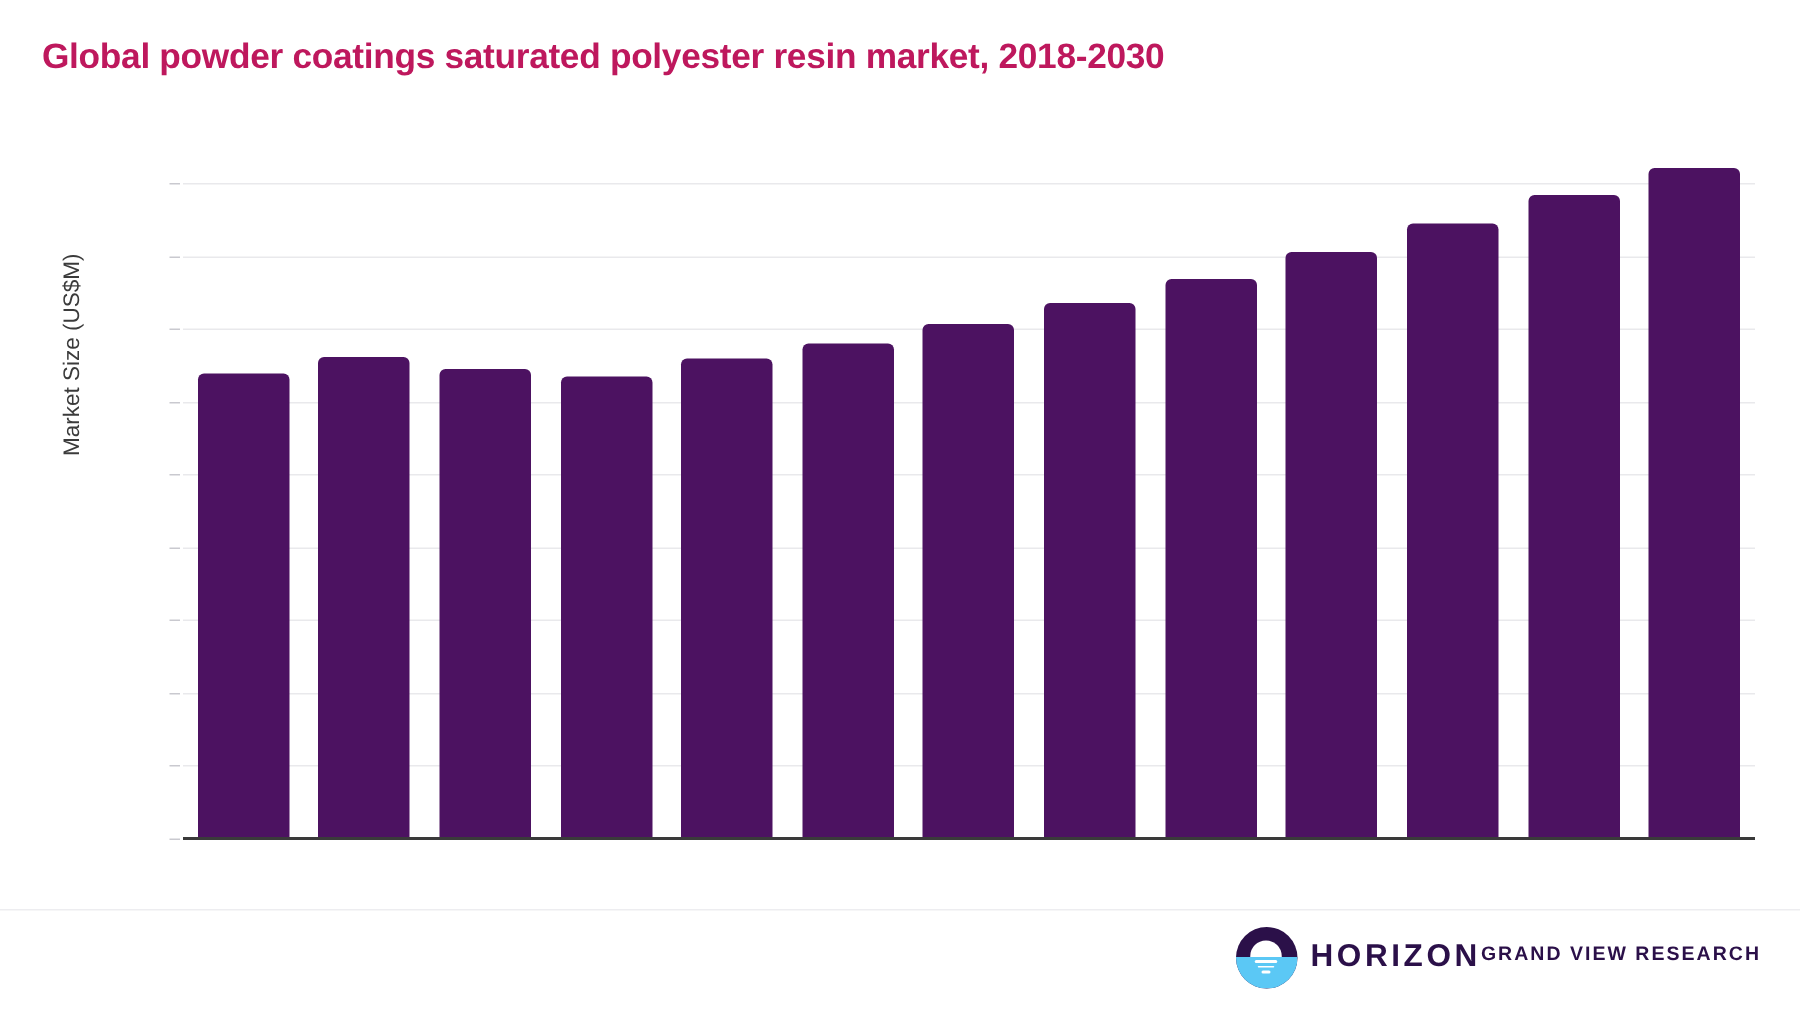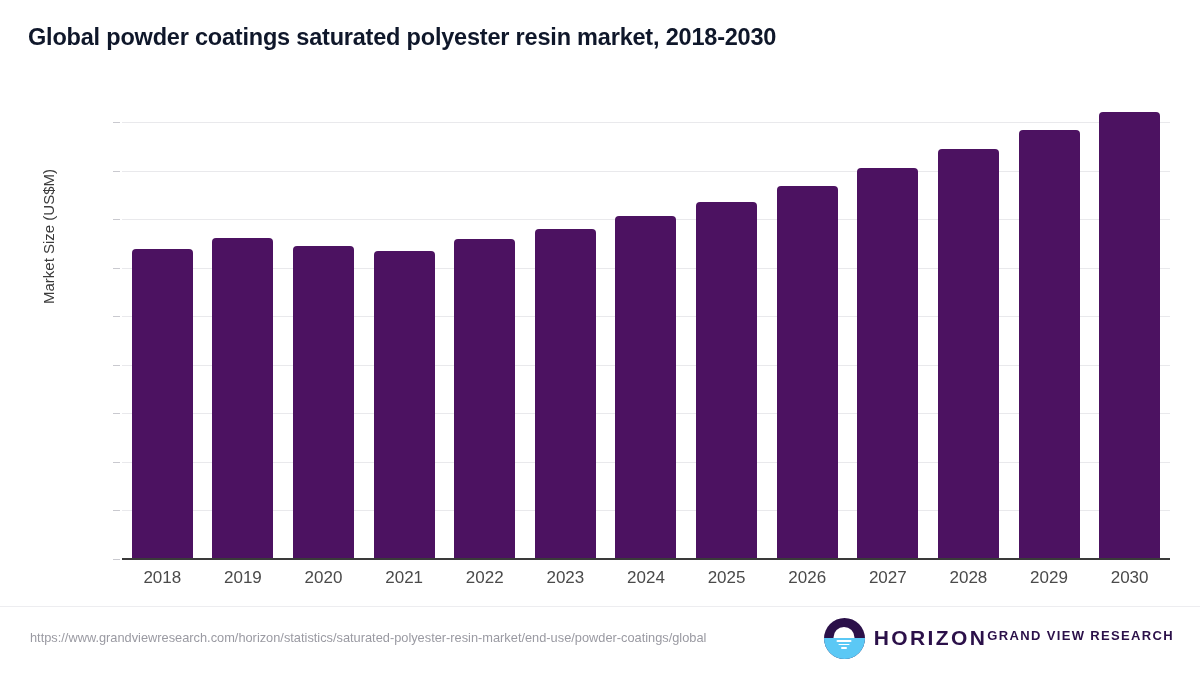--- a/index.html
+++ b/index.html
@@ -23,21 +23,21 @@
     overflow: hidden;
   }
 
   
   .chart-title {
     position: absolute;
     left: 28px;
     top: 24px;
     font-size: 23.5px;
     font-weight: bold;
-    color: #0f172a;
+    color: #be185d;
     letter-spacing: -0.2px;
     white-space: nowrap;
   }
 
   
   .y-axis-title {
     position: absolute;
     left: -62px;
     top: 228px;
     width: 220px;
@@ -269,39 +269,23 @@
         <div class="bar-slot">
           <div class="bar" title="2029: 2210" style="height: 429.231px; background: rgb(76, 18, 97);"></div>
         </div>
         <div class="bar-slot">
           <div class="bar" title="2030: 2300" style="height: 446.711px; background: rgb(76, 18, 97);"></div>
         </div>
       </div>
     <div class="axis-line"></div>
   </div>
 
-  <div class="xlabels" id="xlabels">
-      <div class="xlabel">2018</div>
-      <div class="xlabel">2019</div>
-      <div class="xlabel">2020</div>
-      <div class="xlabel">2021</div>
-      <div class="xlabel">2022</div>
-      <div class="xlabel">2023</div>
-      <div class="xlabel">2024</div>
-      <div class="xlabel">2025</div>
-      <div class="xlabel">2026</div>
-      <div class="xlabel">2027</div>
-      <div class="xlabel">2028</div>
-      <div class="xlabel">2029</div>
-      <div class="xlabel">2030</div>
-    </div>
 
   <div class="footer-rule"></div>
 
-  <div class="source-url">https://www.grandviewresearch.com/horizon/statistics/saturated-polyester-resin-market/end-use/powder-coatings/global</div>
 
   <div class="logo">
     <div class="logo-mark">
       <div class="bottom-half"></div>
       <div class="inner-dome"></div>
       <div class="line line-1"></div>
       <div class="line line-2"></div>
       <div class="line line-3"></div>
     </div>
     <div class="logo-text">

